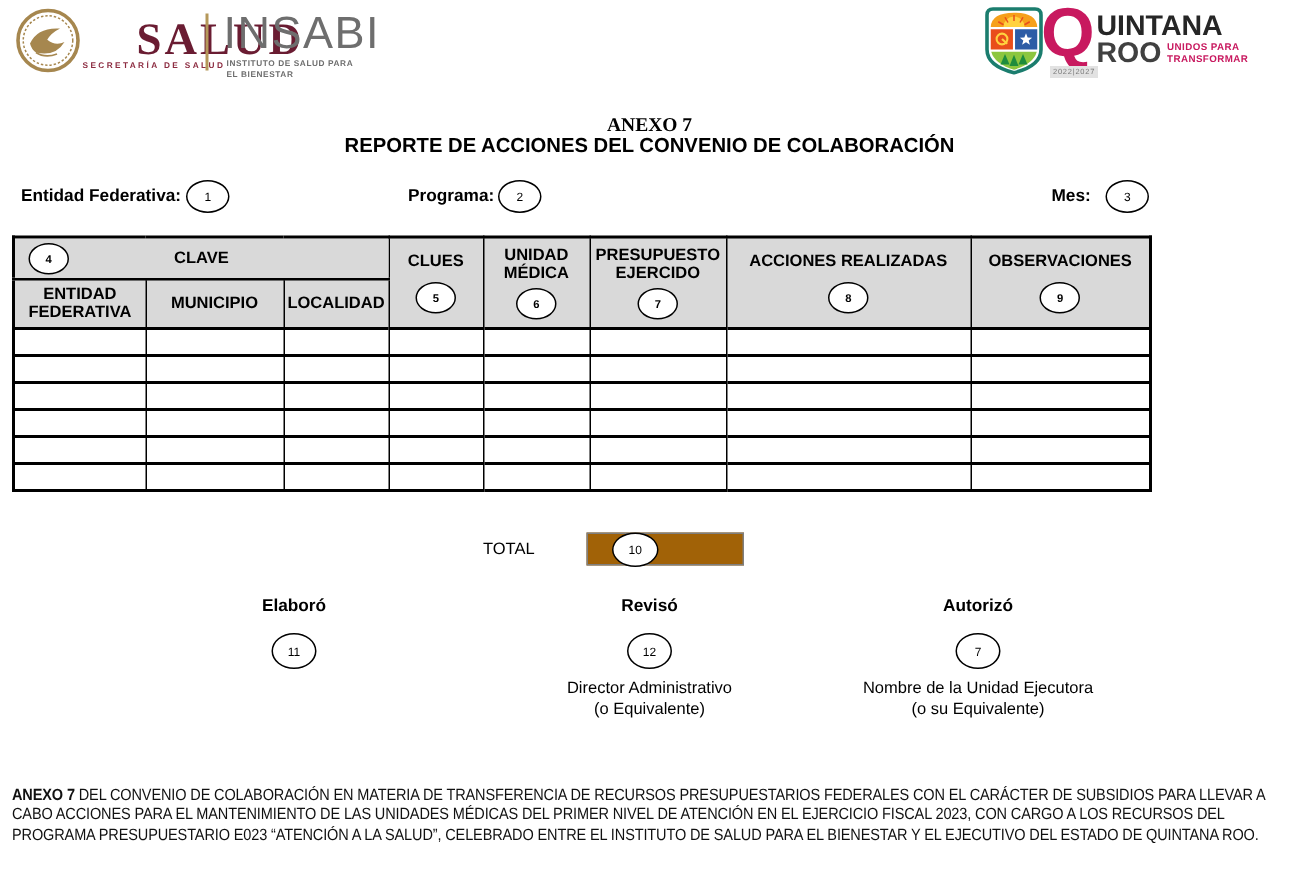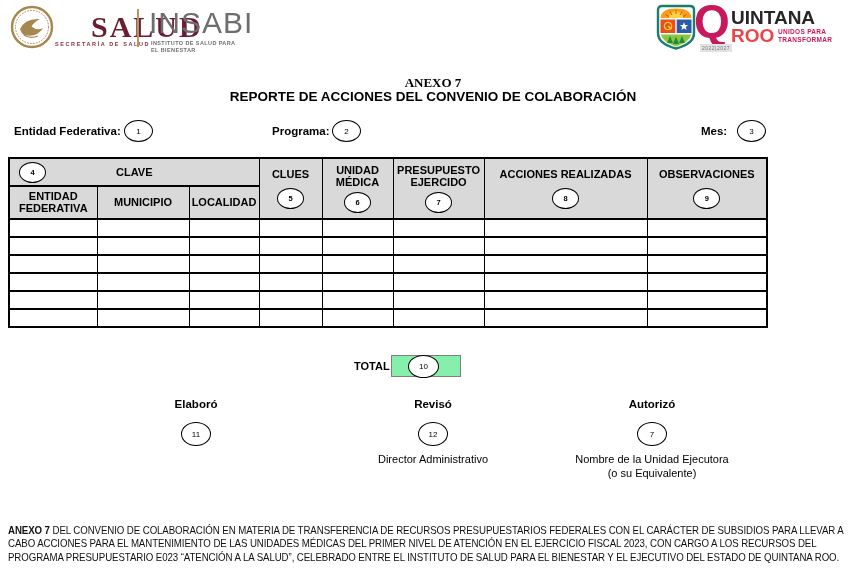--- a/index.html
+++ b/index.html
@@ -11,21 +11,21 @@
   .salud-wordmark { left:53px; top:10px; font-family:"Liberation Serif", serif; font-weight:bold;
                     font-size:30px; color:#6A1C32; letter-spacing:2px;padding-left:38px; }
   .salud-subtitle { left:55px; top:41px; font-size:5.5px; font-weight:bold; letter-spacing:1.6px; color:#8C2B40; }
   .gold-divider   { left:137px; top:9px; width:2px; height:38px; background:#B5985A; }
   .insabi-wordmark{ left:149px; top:6px; font-size:30px; font-weight:normal; color:#6E6E6E; letter-spacing:1px; }
   .insabi-subtitle{ left:151px; top:40px; font-size:5.5px; font-weight:bold; color:#6E6E6E;
                     line-height:6.5px; letter-spacing:0.4px; }
 
   .q-letter   { left:694px; top:-3px; font-size:46px; line-height:48px; font-weight:800; color:#C8195F; }
   .qroo-line1 { left:731px; top:7px;  font-size:19px; font-weight:800; color:#262626; }
-  .qroo-line2 { left:731px; top:25px; font-size:19px; font-weight:800; color:#ef4444; }
+  .qroo-line2 { left:731px; top:25px; font-size:19px; font-weight:800; color:#404040; }
   .qroo-tag   { left:778px; top:28px; font-size:6.5px; font-weight:800; color:#C8195F;
                 line-height:7.5px; letter-spacing:0.3px; }
   .qroo-period{ left:700px; top:44px; font-size:5px; color:#7a7a7a; background:#e2e2e2;
                 padding:1px 2px; letter-spacing:0.5px; }
   .convenio   { left:480px; top:45px; width:382px; text-align:right; font-size:11px; font-weight:bold; color:#000; }
 
   
   .doc-title-1 { left:0; top:75px; width:100%; text-align:center;
                  font-family:"Liberation Serif", serif; font-weight:bold; font-size:13px; color:#000; }
   .doc-title-2 { left:0; top:89px; width:100%; text-align:center; font-weight:bold; font-size:13.5px; color:#000; }
@@ -45,22 +45,22 @@
                      text-align:center; vertical-align:middle; padding:1px; }
   table.actions td { background:#fff; height:18px; }
   .clave-cell { position:relative; height:27px; }
   .clave-cell .circle { position:absolute; left:9px; top:3px; width:27px; height:21px; font-size:7.5px; }
   .subhead-row th { height:32px; }
   .merged-head .stack { display:flex; flex-direction:column; align-items:center;
                         justify-content:space-evenly; height:57px; }
   .merged-head .circle { width:27px; height:21px; font-size:7.5px; }
 
   
-  .total-label { left:322px; top:360px; font-size:11px; font-weight:bold;margin-left:32px; }
-  .total-box   { left:391px; top:355px; width:70px; height:22px; background:#86efac;
+  .total-label { left:322px; top:360px; font-size:11px; font-weight:normal; }
+  .total-box   { left:391px; top:355px; width:105px; height:22px; background:#a16207;
                  border:1px solid #7F7F7F;padding-left:32px; }
   .total-box .circle { position:absolute; left:16px; top:-1px; width:31px; height:23px; }
 
   
   .sig-block { top:398px; width:280px; text-align:center; }
   .sig-elaboro  { left:56px; }
   .sig-reviso   { left:293px; }
   .sig-autoriza { left:512px;text-align:center; }
   .sig-title { font-size:11.5px; font-weight:bold; color:#000; }
   .sig-block .circle { margin:12px auto 6px auto; width:30px; height:24px; display:flex; }
@@ -260,20 +260,21 @@
 
   <div class="abs sig-block sig-elaboro">
     <div class="sig-title">Elaboró</div>
     <span class="circle">11</span>
     <div class="sig-caption"></div>
   </div>
   <div class="abs sig-block sig-reviso">
     <div class="sig-title">Revisó</div>
     <span class="circle">12</span>
     <div class="sig-caption">Director Administrativo</div>
+    <div class="sig-caption">(o Equivalente)</div>
   </div>
   <div class="abs sig-block sig-autoriza">
     <div class="sig-title">Autorizó</div>
     <span class="circle">7</span>
     <div class="sig-caption">Nombre de la Unidad Ejecutora</div>
     <div class="sig-caption">(o su Equivalente)</div>
   </div>
 
   <div class="abs footer-par">
     <b>ANEXO 7</b><span> DEL CONVENIO DE COLABORACIÓN EN MATERIA DE TRANSFERENCIA DE RECURSOS PRESUPUESTARIOS FEDERALES CON EL CARÁCTER DE SUBSIDIOS PARA LLEVAR A CABO ACCIONES PARA EL MANTENIMIENTO DE LAS UNIDADES MÉDICAS DEL PRIMER NIVEL DE ATENCIÓN EN EL EJERCICIO FISCAL 2023, CON CARGO A LOS RECURSOS DEL PROGRAMA PRESUPUESTARIO E023 “ATENCIÓN A LA SALUD”, CELEBRADO ENTRE EL INSTITUTO DE SALUD PARA EL BIENESTAR Y EL EJECUTIVO DEL ESTADO DE QUINTANA ROO.</span>

